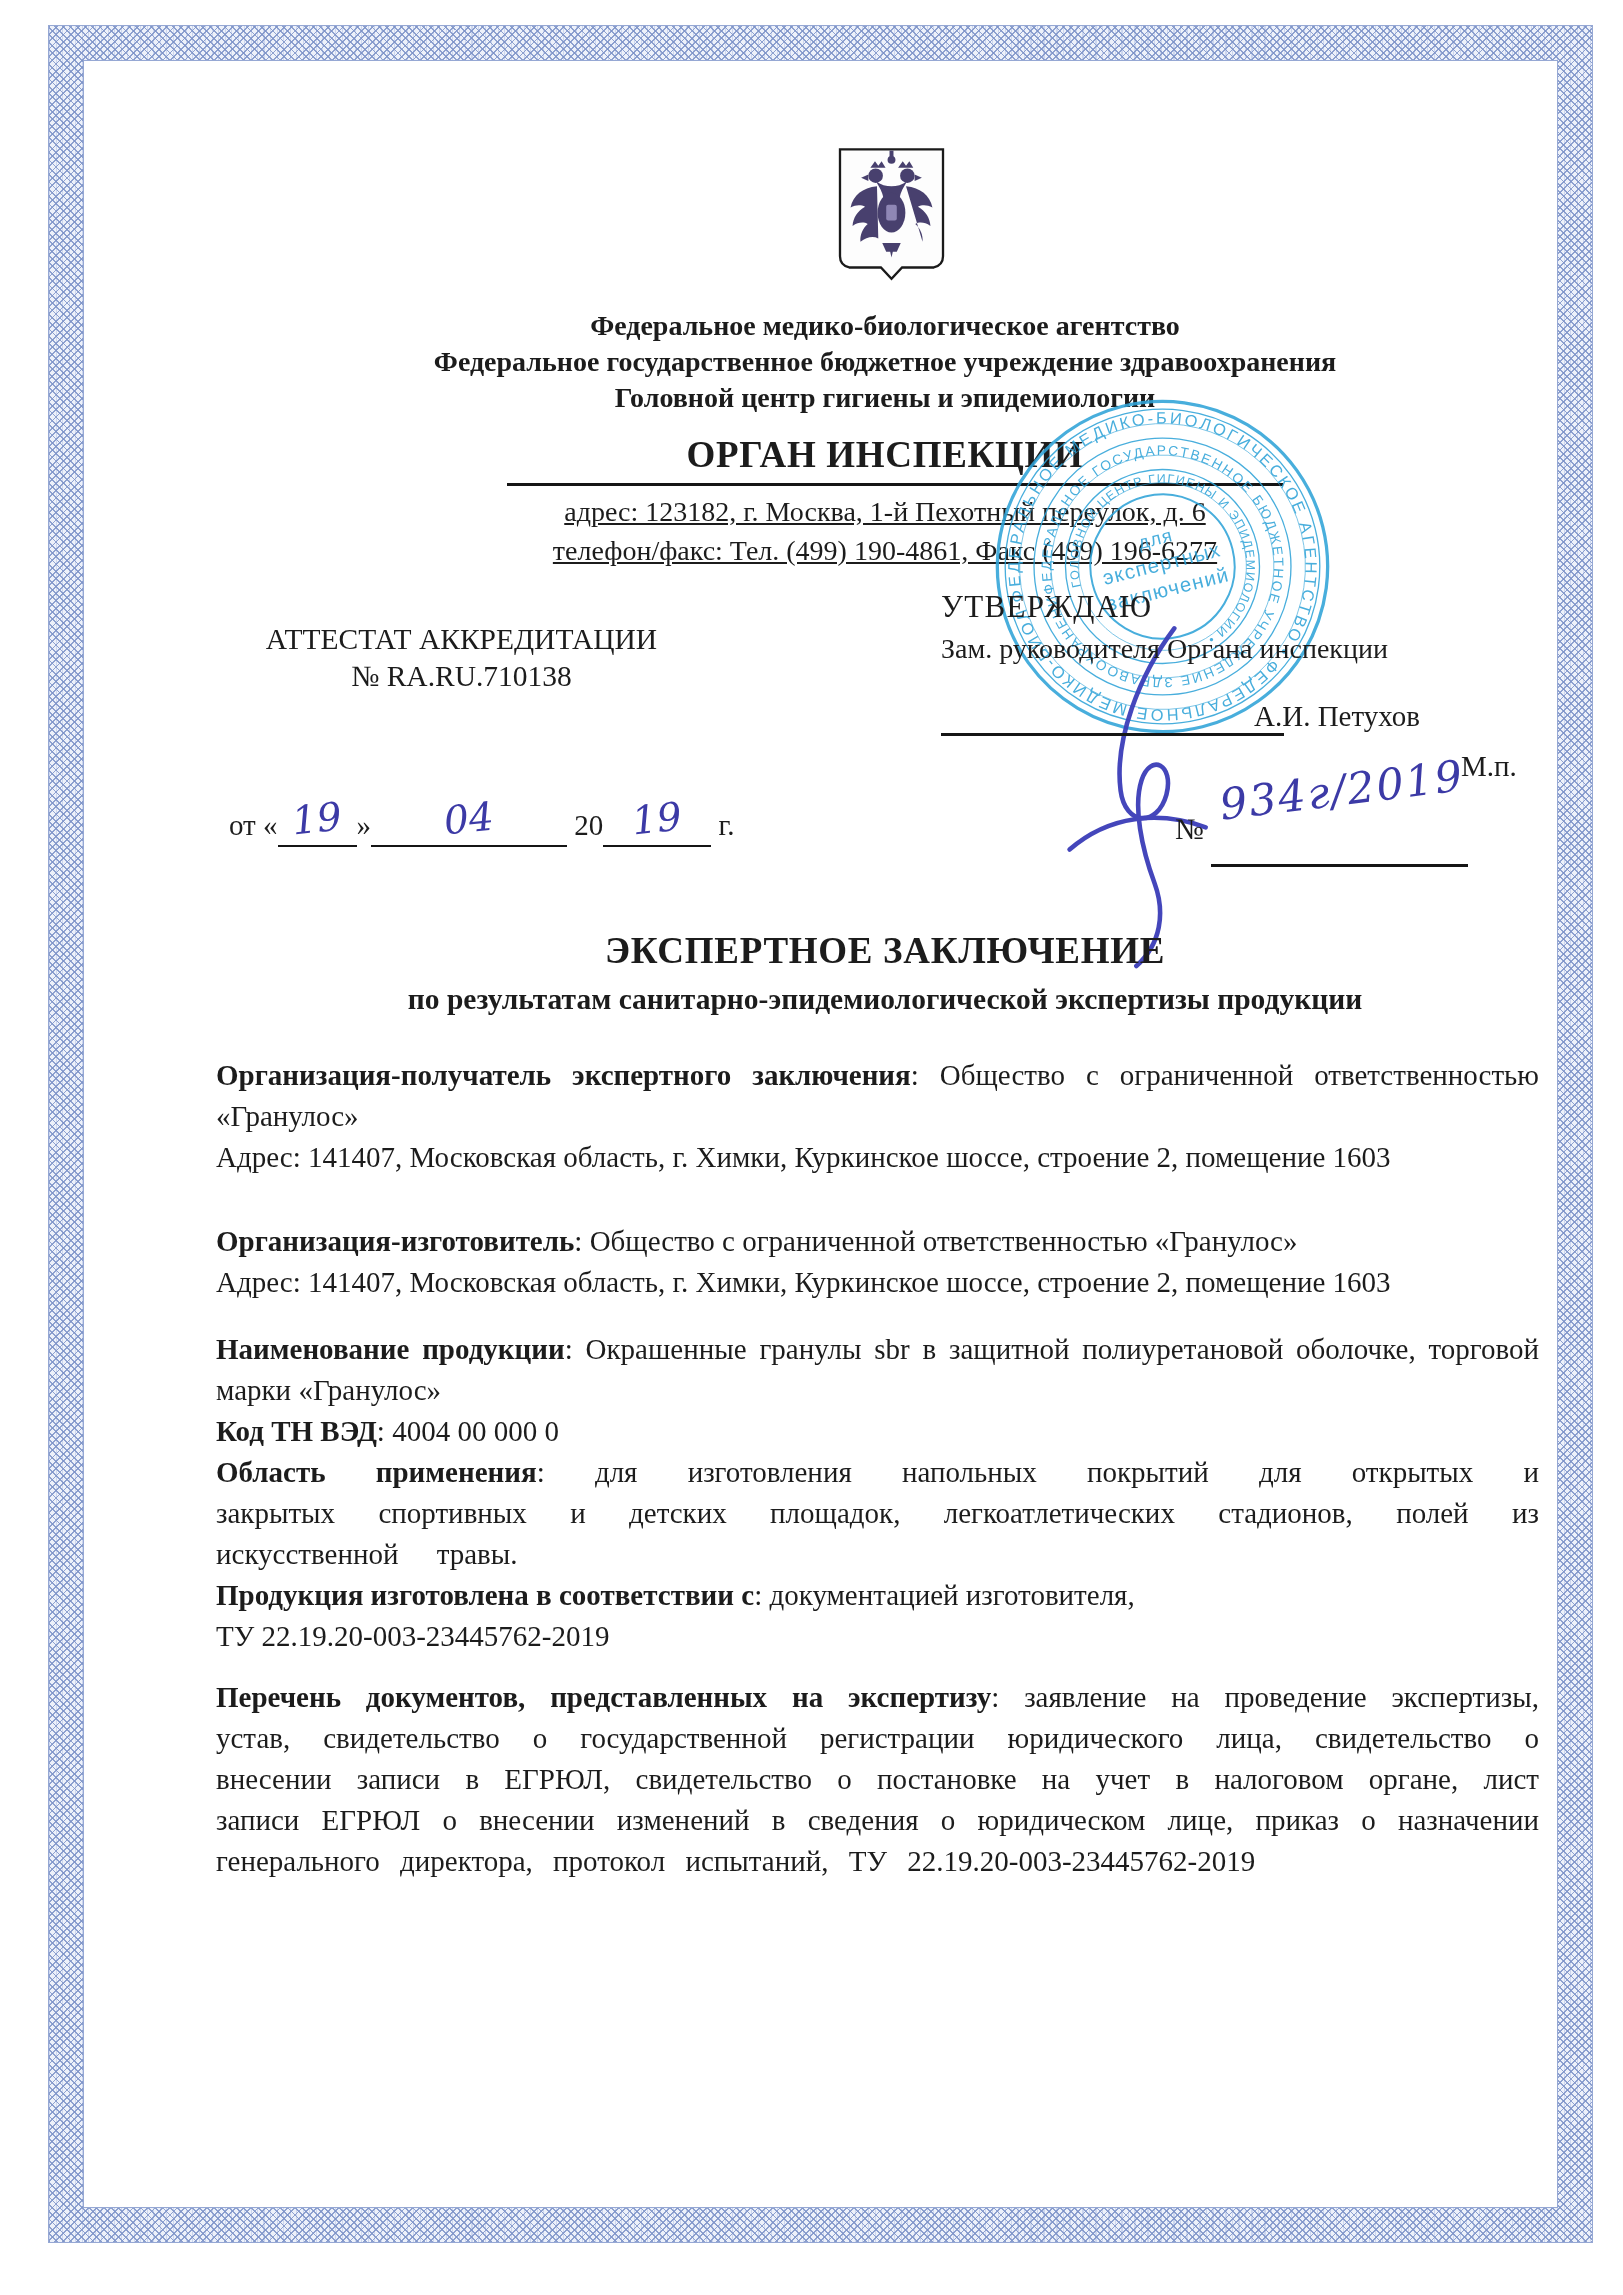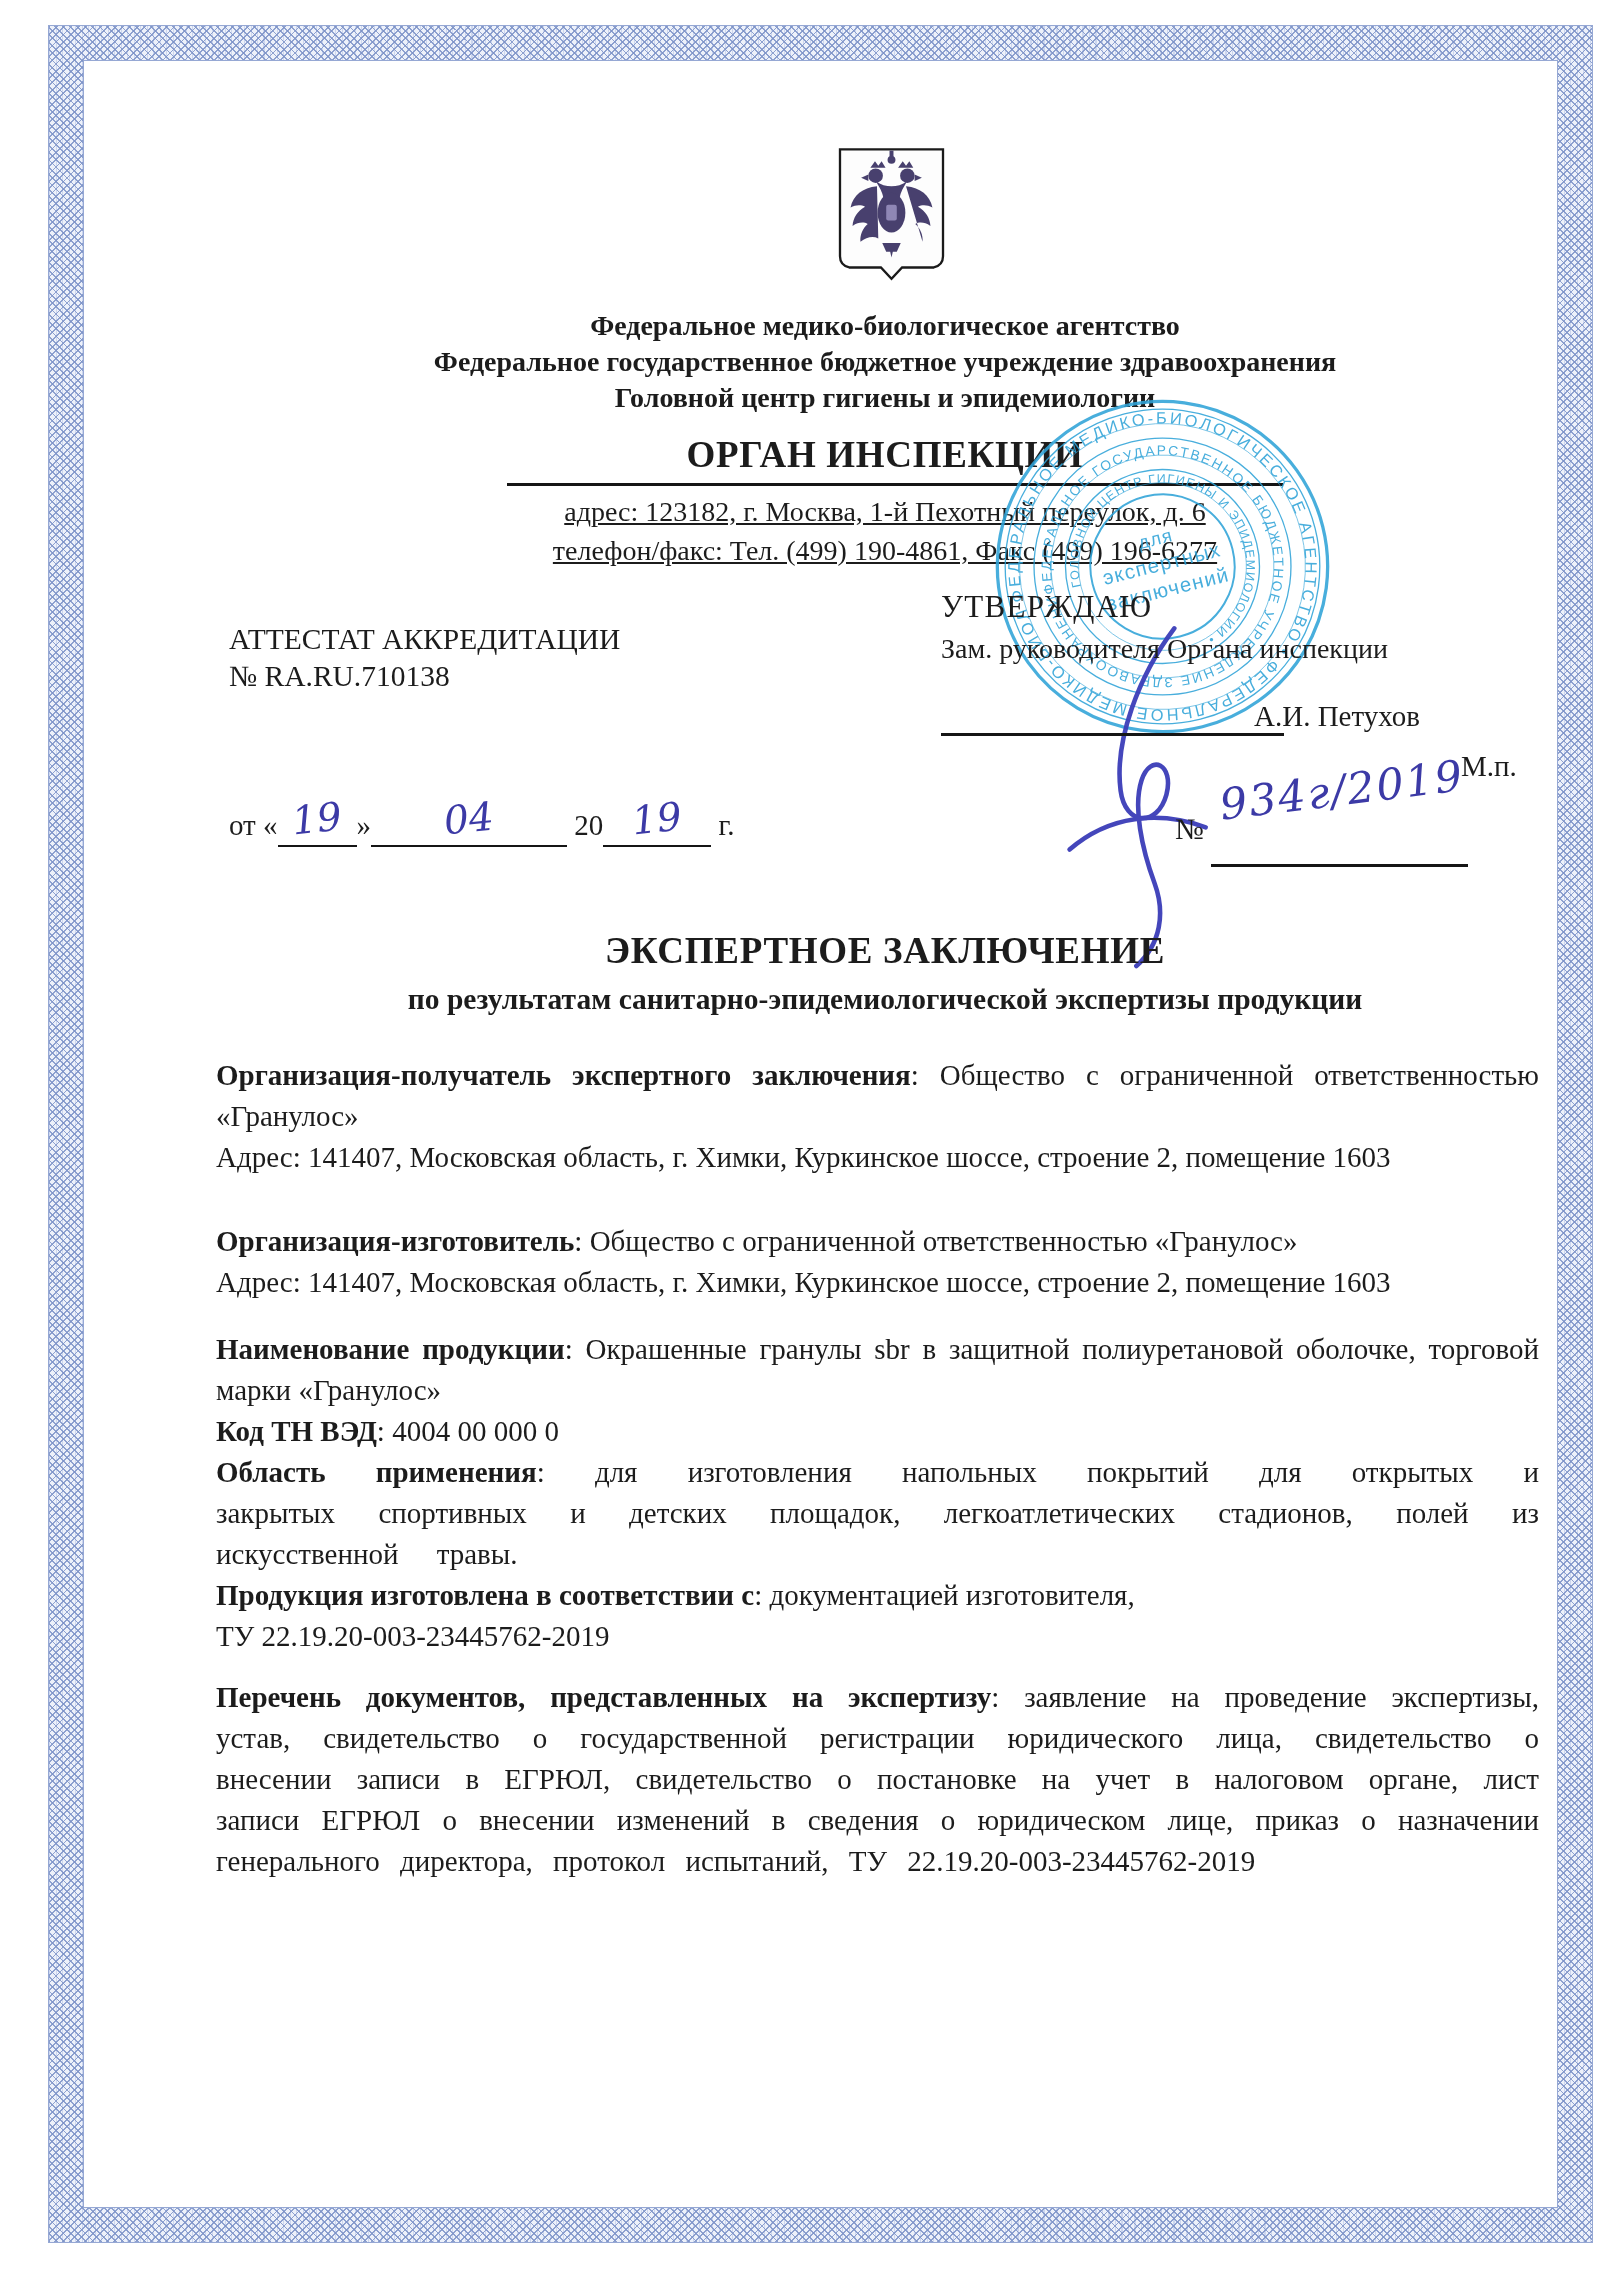--- a/index.html
+++ b/index.html
@@ -18,21 +18,21 @@
 
   
   .center-col{position:absolute;left:216px;right:69px;text-align:center;}
   .emblem{position:absolute;left:833px;top:144px;width:117px;height:140px;}
   .org{top:308px;font-weight:bold;font-size:28px;line-height:36px;}
   .organ-title{top:433px;font-weight:bold;font-size:37px;letter-spacing:0.7px;}
   .organ-underline{position:absolute;left:507px;top:483px;width:776px;height:3.3px;background:#151515;}
   .addr{top:492px;font-size:28px;line-height:39px;text-decoration:underline;}
 
   
-  .attestation{position:absolute;left:229px;top:621px;width:465px;
+  .attestation{position:absolute;left:229px;top:621px;width:465px;text-align:center;
                font-size:29.5px;line-height:37px;}
   .approval{position:absolute;left:941px;top:589px;width:531px;}
   .approve-label{font-size:31px;letter-spacing:1.3px;}
   .approver-title{font-size:28px;margin-top:7.9px;white-space:nowrap;}
   .sig-line{position:absolute;left:941px;top:733px;width:343px;height:2.6px;background:#161616;}
   .approver-name{position:absolute;left:1254px;top:700px;font-size:29px;white-space:nowrap;}
   .seal-mark{position:absolute;left:1461px;top:750px;font-size:29px;}
 
   
   .stamp{position:absolute;left:979px;top:383px;width:367px;height:367px;opacity:.88;}

